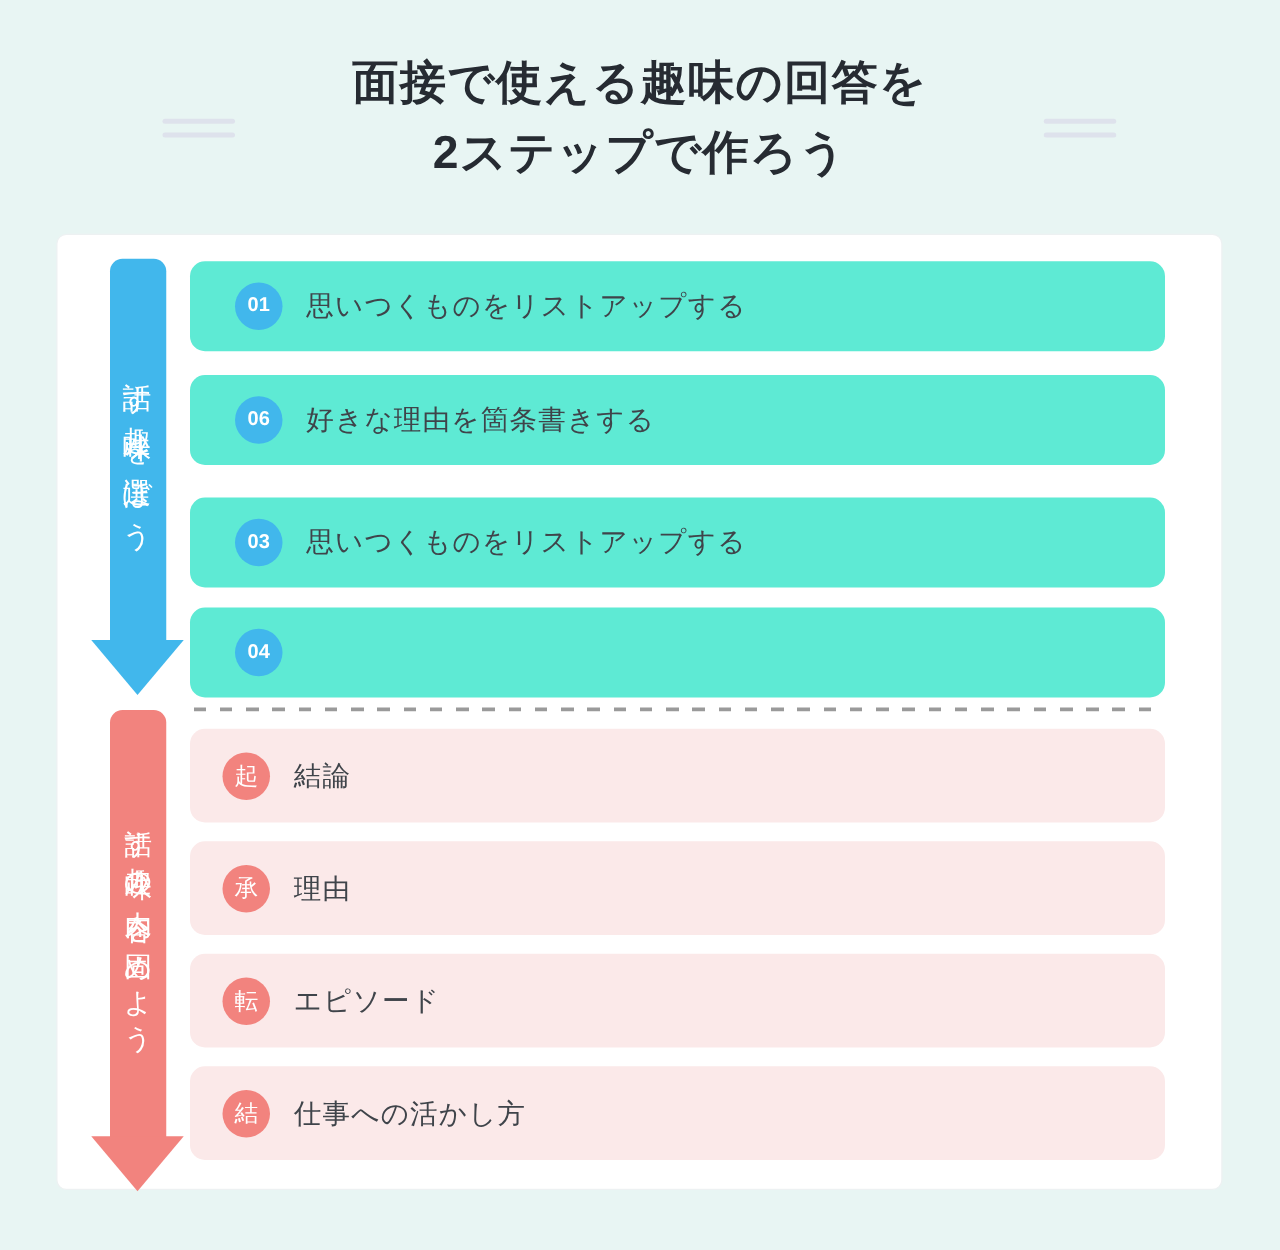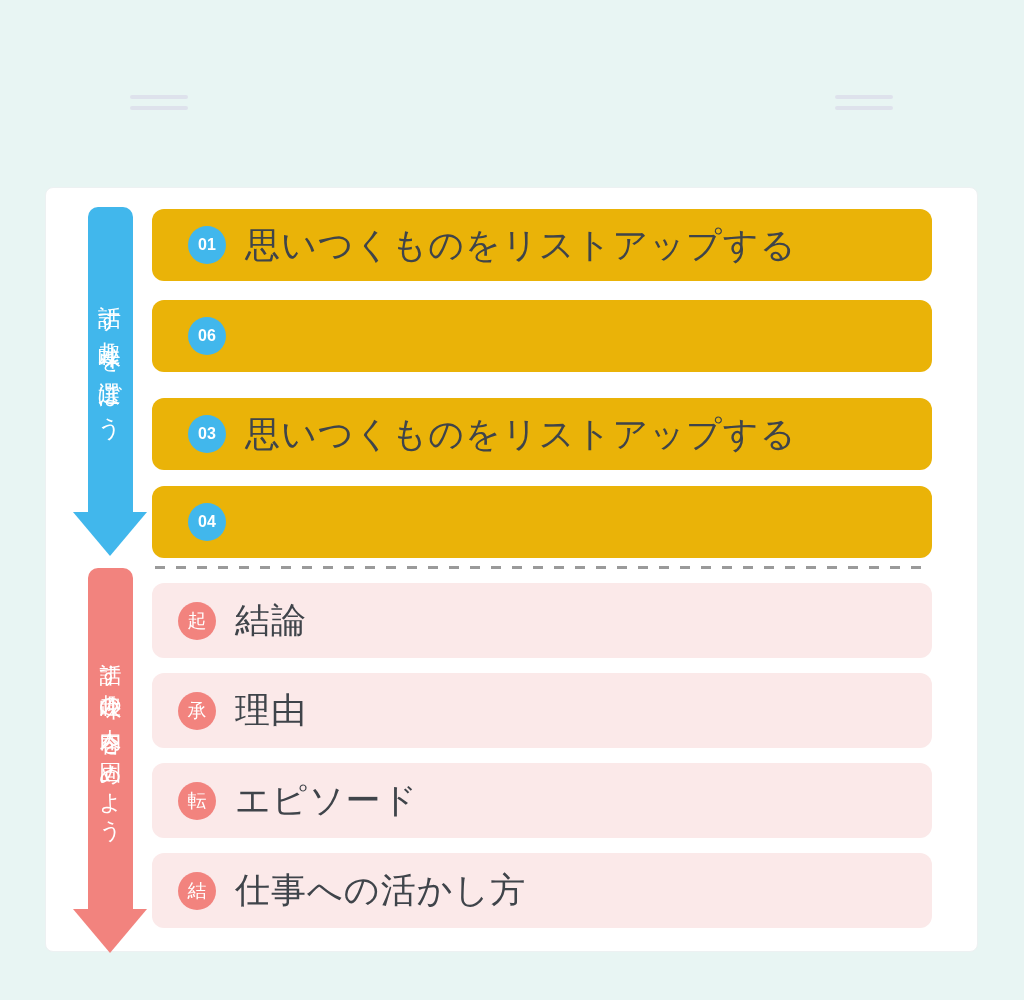--- a/index.html
+++ b/index.html
@@ -76,48 +76,52 @@
     border-top:44px solid #f2837e;
   }
   
   .item{
     position:absolute;left:152px;width:780px;
     border-radius:12px;
     display:flex;align-items:center;
     box-sizing:border-box;
     padding-left:26px;
   }
-  .item-blue{background:#eab308;height:72px;padding-left:36px;}
+  .item-blue{background:#5eead4;height:72px;padding-left:36px;}
   .item-pink{background:#fbe9e9;height:75px;}
   .badge{
     width:38px;height:38px;border-radius:50%;
     display:flex;align-items:center;justify-content:center;
     color:#ffffff;
     flex:0 0 38px;
   }
   .badge-blue{background:#41b7ec;font-size:16px;font-weight:bold;}
   .badge-pink{background:#f2837e;font-size:19px;}
   .item-text{
     margin-left:19px;
-    font-size:35px;
+    font-size:22px;
     color:#3f444a;
     letter-spacing:1px;
   }
   
   .divider{
     position:absolute;left:155px;top:566px;
     width:777px;height:3px;
     background:repeating-linear-gradient(90deg,#9a9a9a 0 10px,transparent 10px 21px);
   }
 </style>
 </head>
 <body>
 
 <div class="page">
 
+  <div class="title">
+    <span>面接で使える趣味の回答を</span><br>
+    <span>2ステップで作ろう</span>
+  </div>
 
   <div class="deco deco-left">
       <span></span>
       <span></span>
     </div>
   <div class="deco deco-right">
       <span></span>
       <span></span>
     </div>
 
@@ -127,20 +131,21 @@
     <span class="v-text">話す趣味を選ぼう</span>
   </div>
   <div class="arrow-head head-blue"></div>
 
   <div class="item item-blue" style="top:209px">
     <span class="badge badge-blue">01</span>
     <span class="item-text">思いつくものをリストアップする</span>
   </div>
   <div class="item item-blue" style="top:300px">
     <span class="badge badge-blue">06</span>
+    <span class="item-text">好きな理由を箇条書きする</span>
   </div>
   <div class="item item-blue" style="top:398px">
     <span class="badge badge-blue">03</span>
     <span class="item-text">思いつくものをリストアップする</span>
   </div>
   <div class="item item-blue" style="top:486px">
     <span class="badge badge-blue">04</span>
   </div>
 
   <div class="divider"></div>

